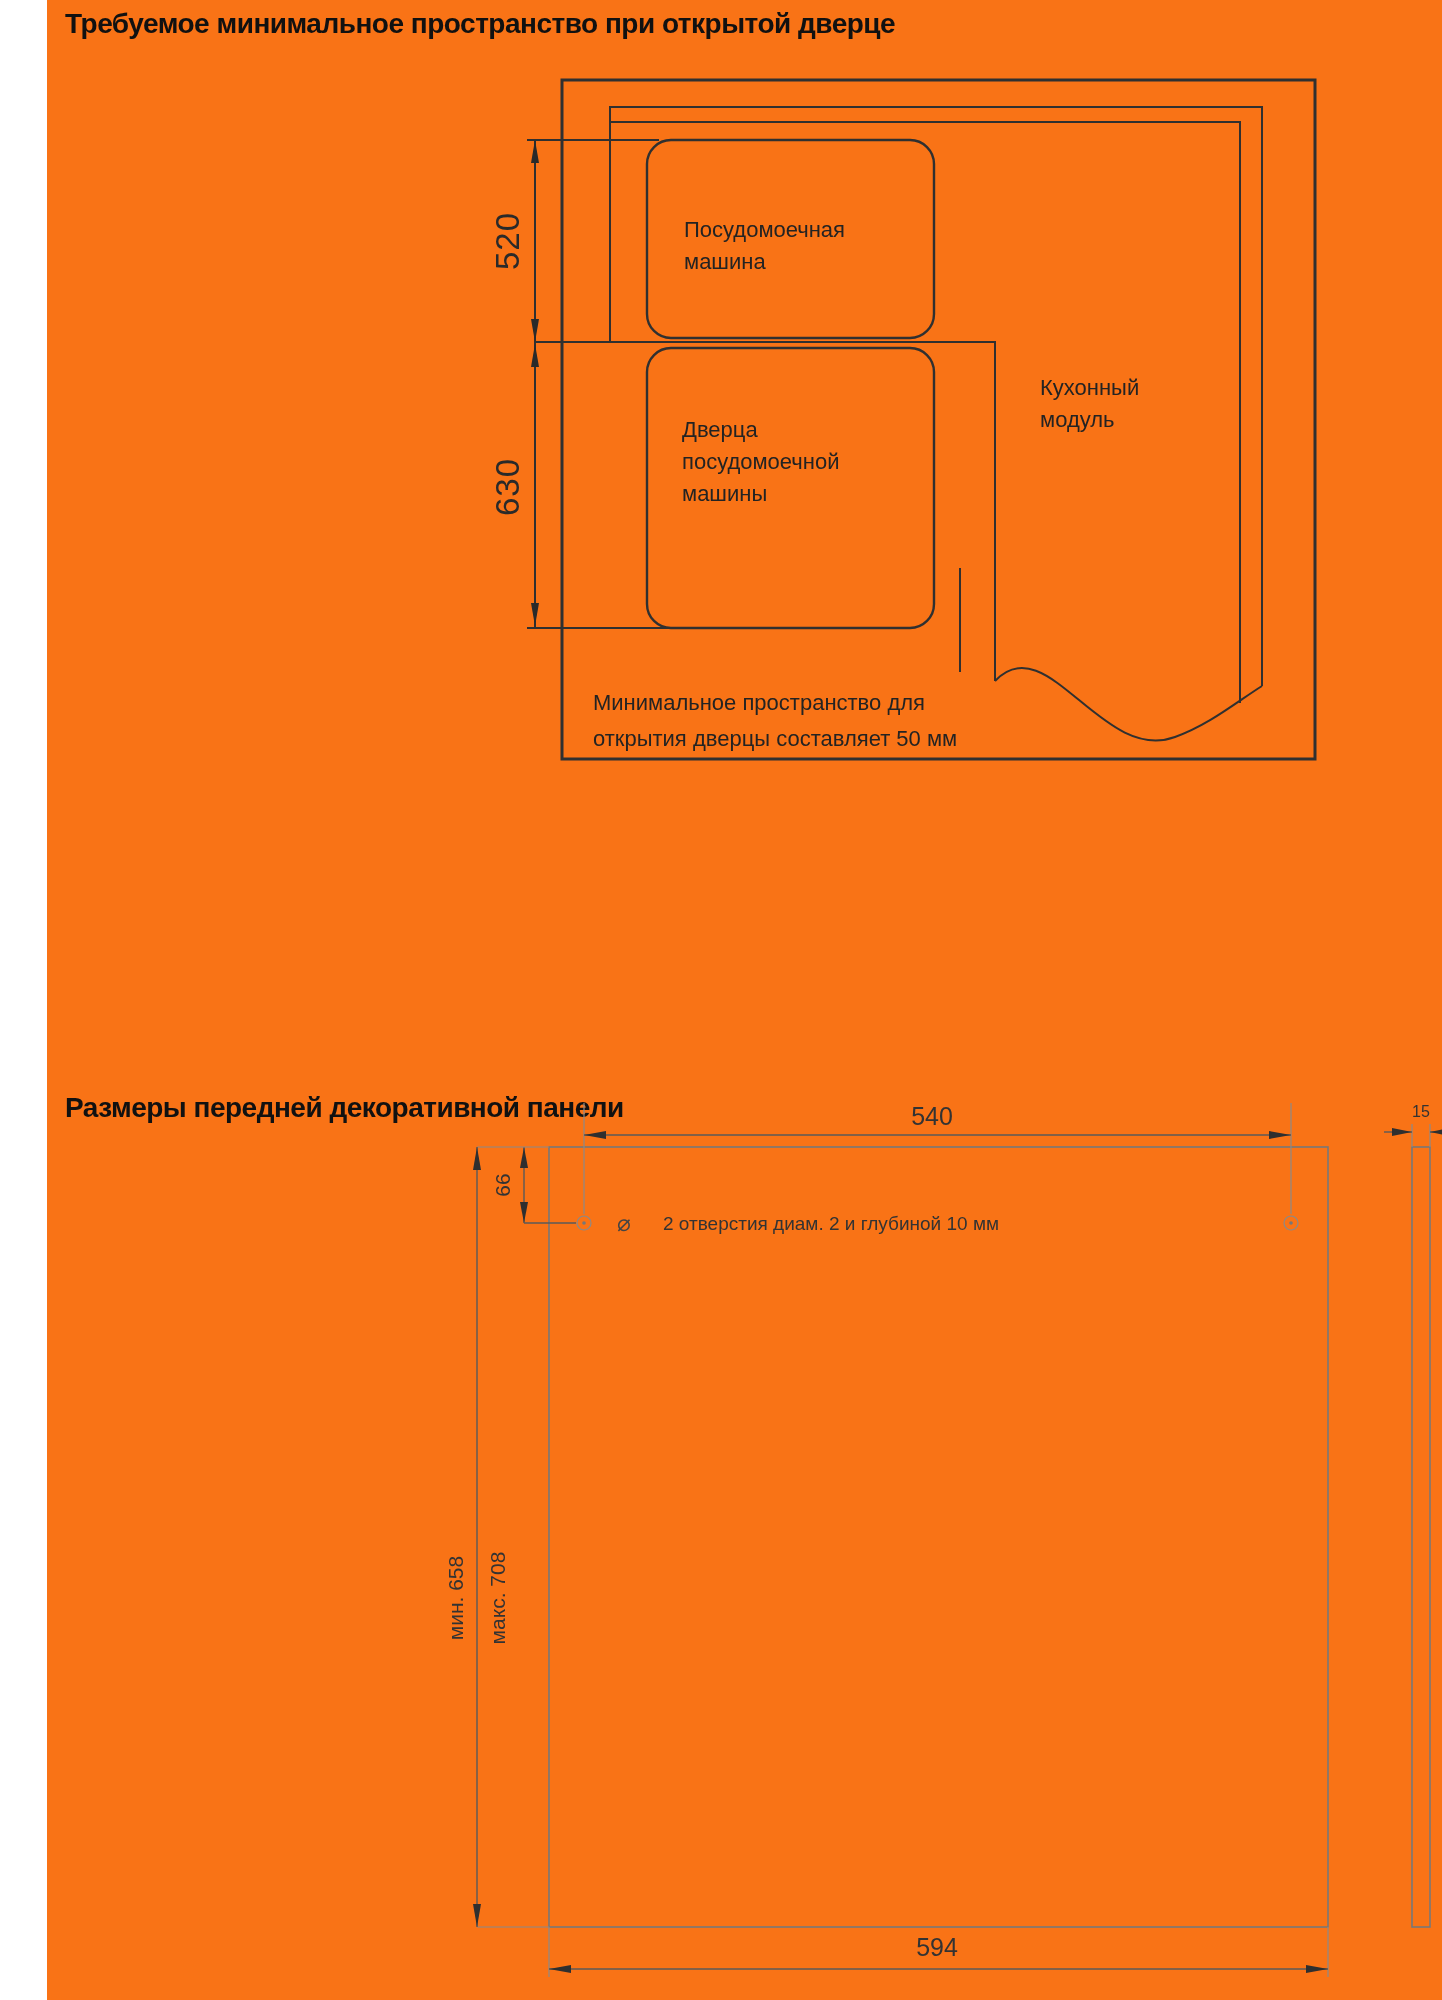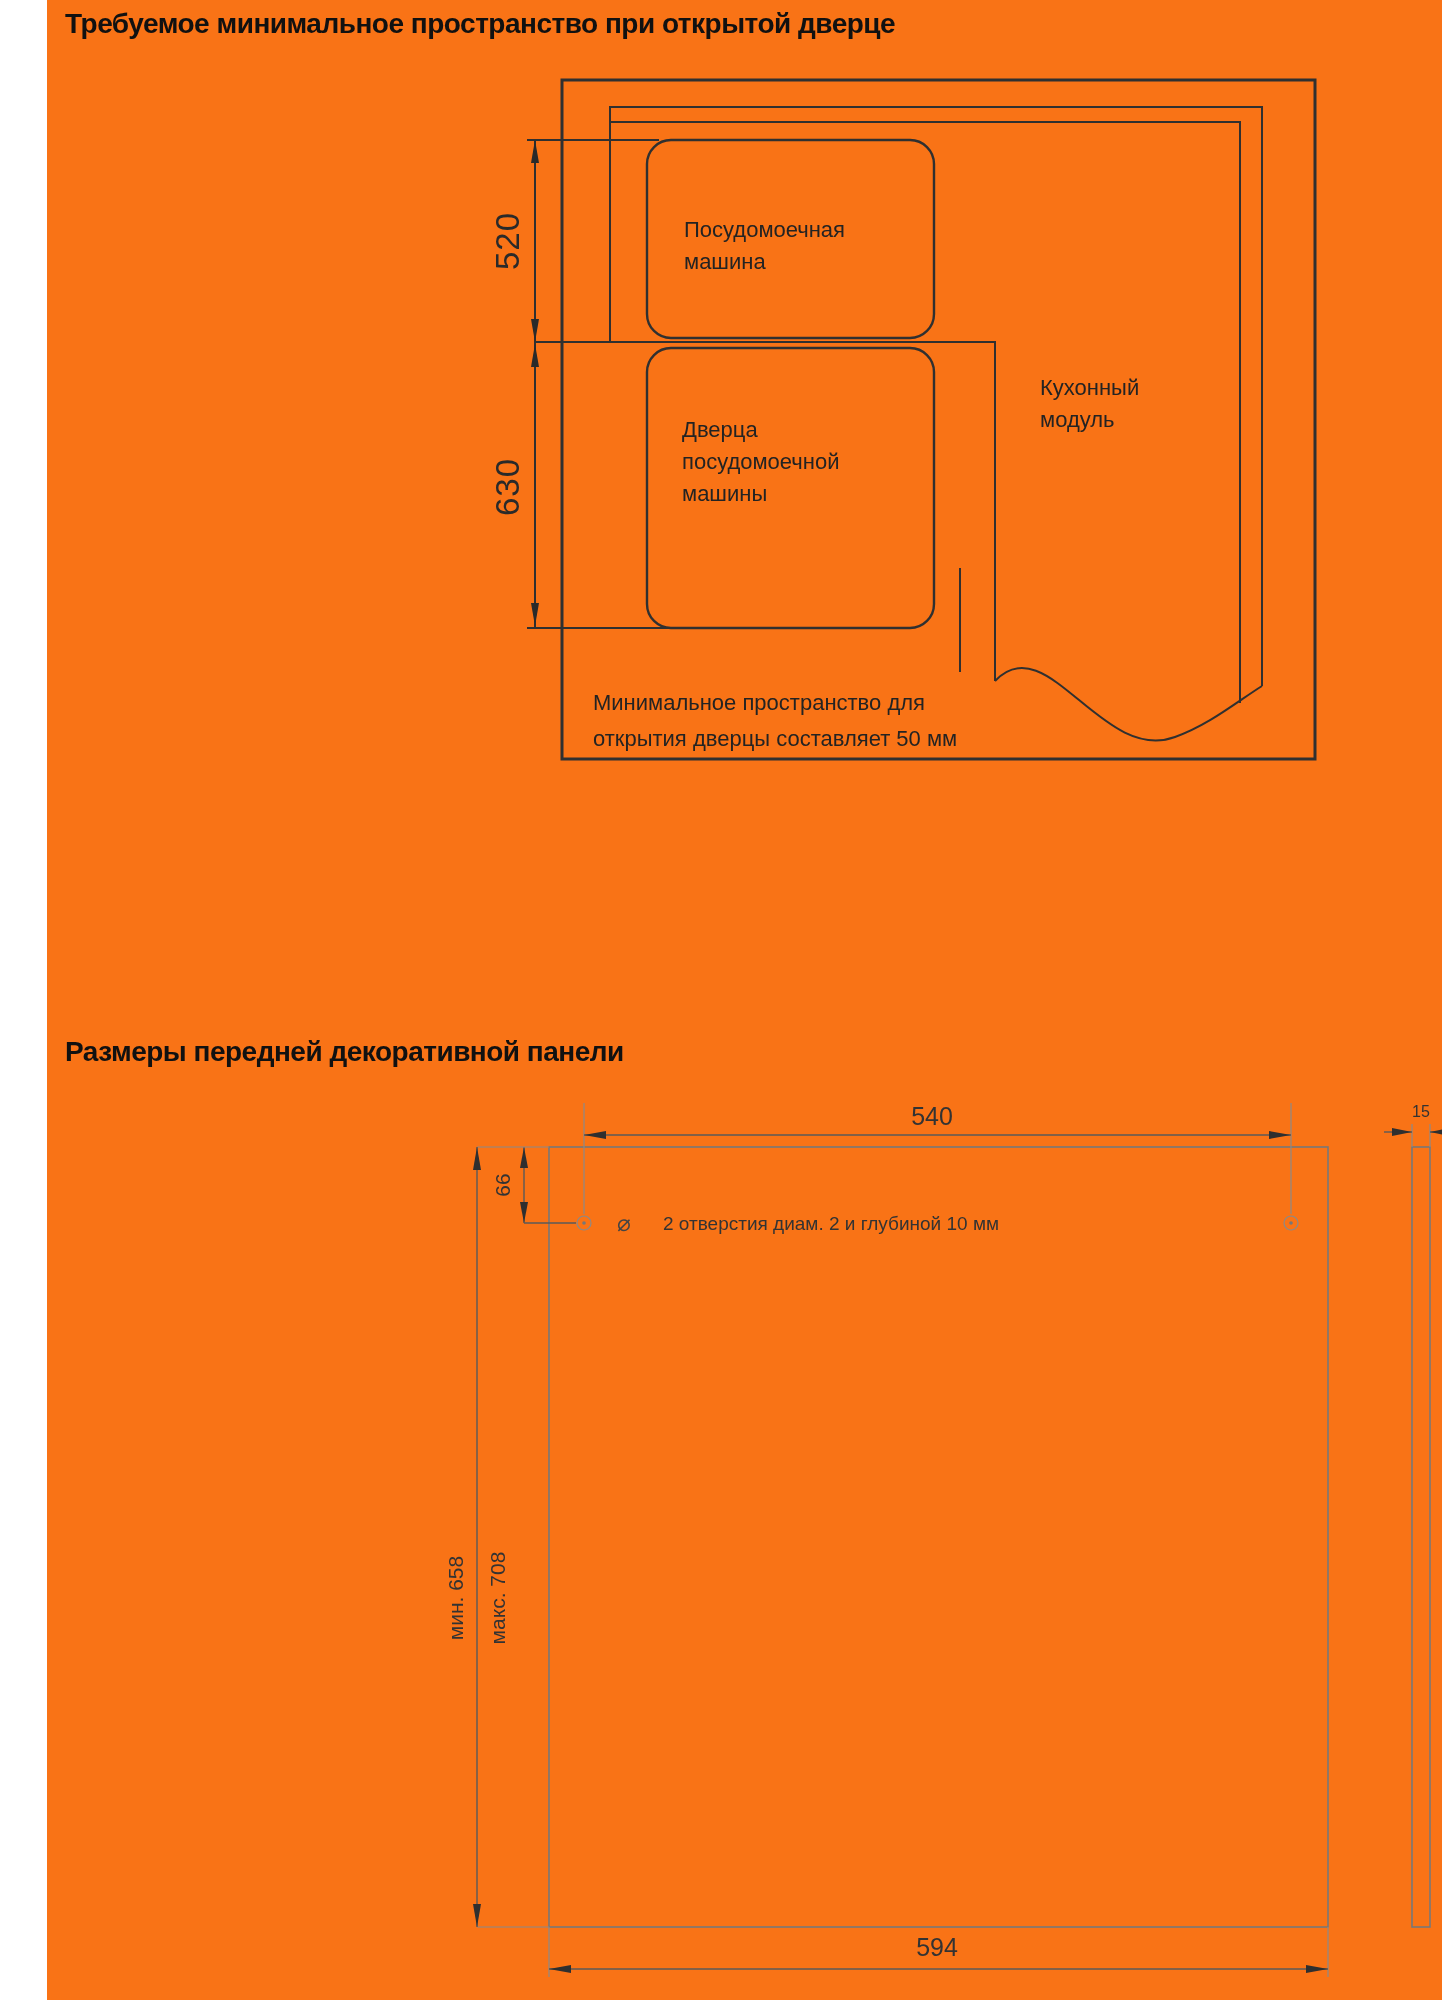--- a/index.html
+++ b/index.html
@@ -1,21 +1,21 @@
 <!DOCTYPE html>
 <html><head>
 <meta charset="utf-8">
 <style>
   html,body{margin:0;padding:0;background:#ffffff;}
   .page{position:relative;width:1442px;height:2000px;background:#f97316;overflow:hidden;
         font-family:"Liberation Sans",sans-serif;margin-left:47px;}
   .title{position:absolute;left:18px;font-weight:700;font-size:28px;color:#111;
          letter-spacing:-0.5px;white-space:nowrap;}
   .t1{top:8px;}
-  .t2{top:1036px;}
+  .t2{top:1092px;}
   svg{position:absolute;left:0;}
   svg text{font-family:"Liberation Sans",sans-serif;}
   
   .ln-dark{stroke:#303030;fill:none;}
   .w3{stroke-width:3px;}
   .w2{stroke-width:2px;}
   .w25{stroke-width:2.4px;}
   .lbl{font-size:22px;fill:#232323;font-weight:500;}
   .dimbig{font-size:33px;fill:#2a2a2a;font-weight:500;letter-spacing:1px;}
   .arr{fill:#2a2a2a;stroke:none;}

